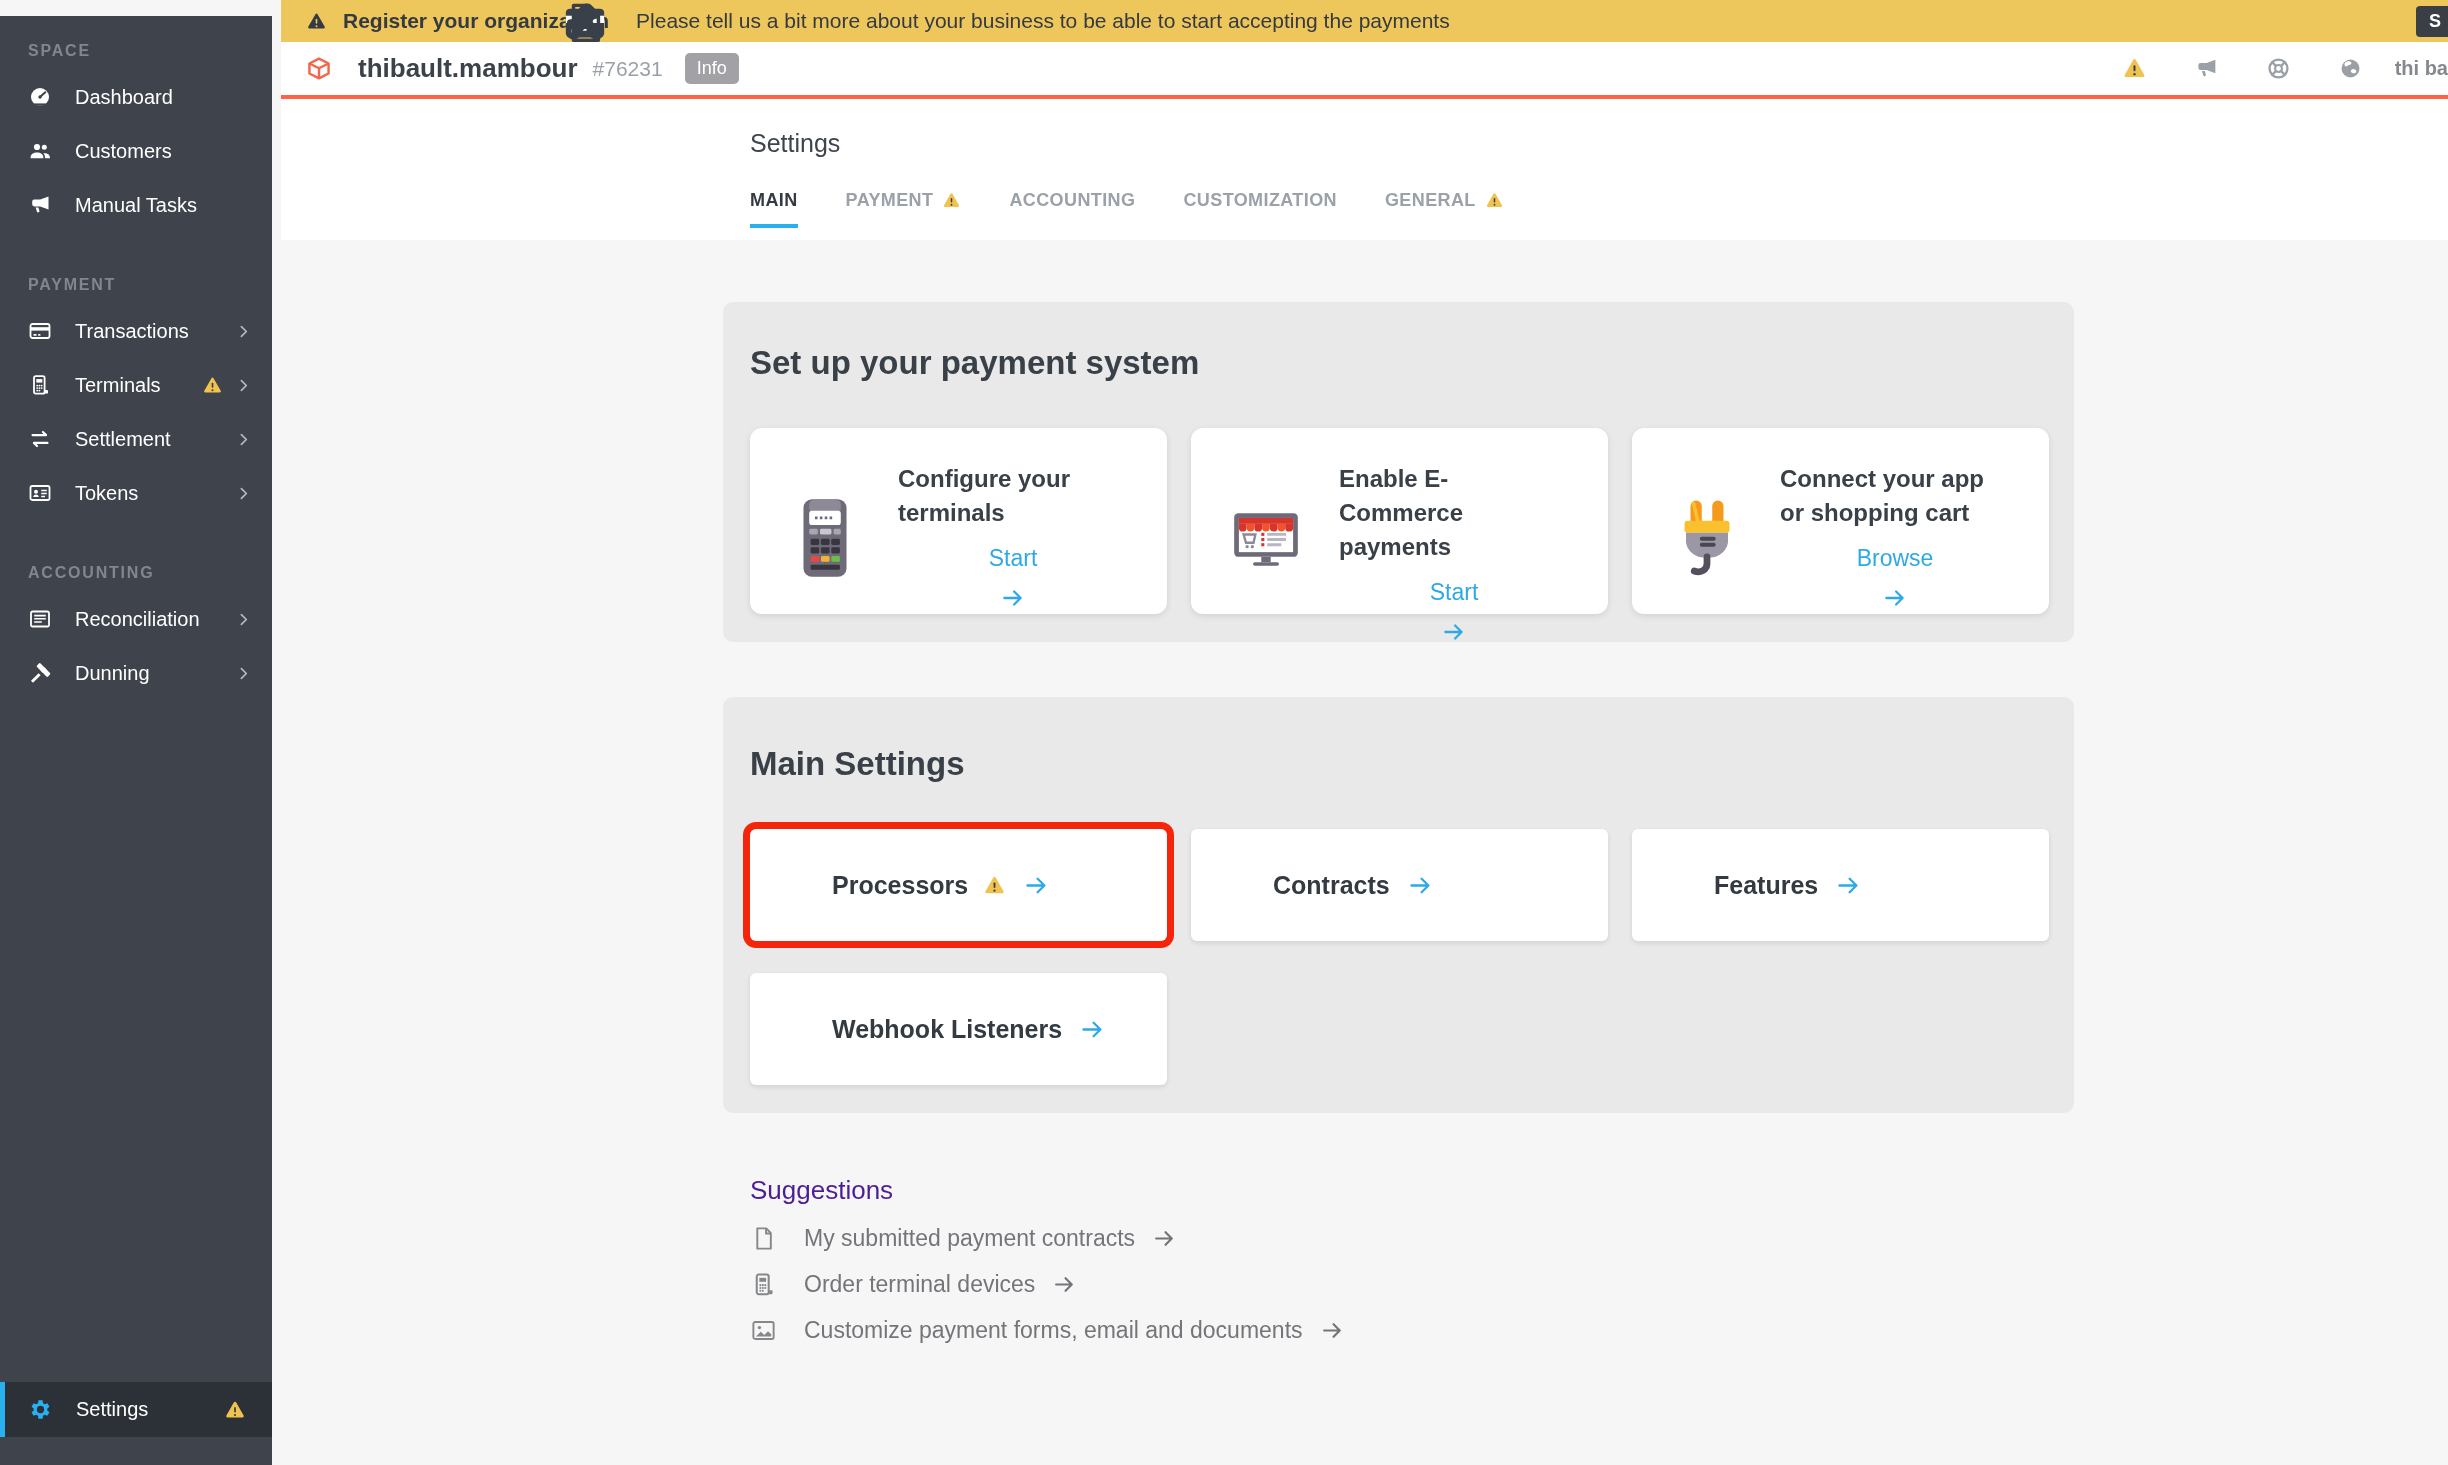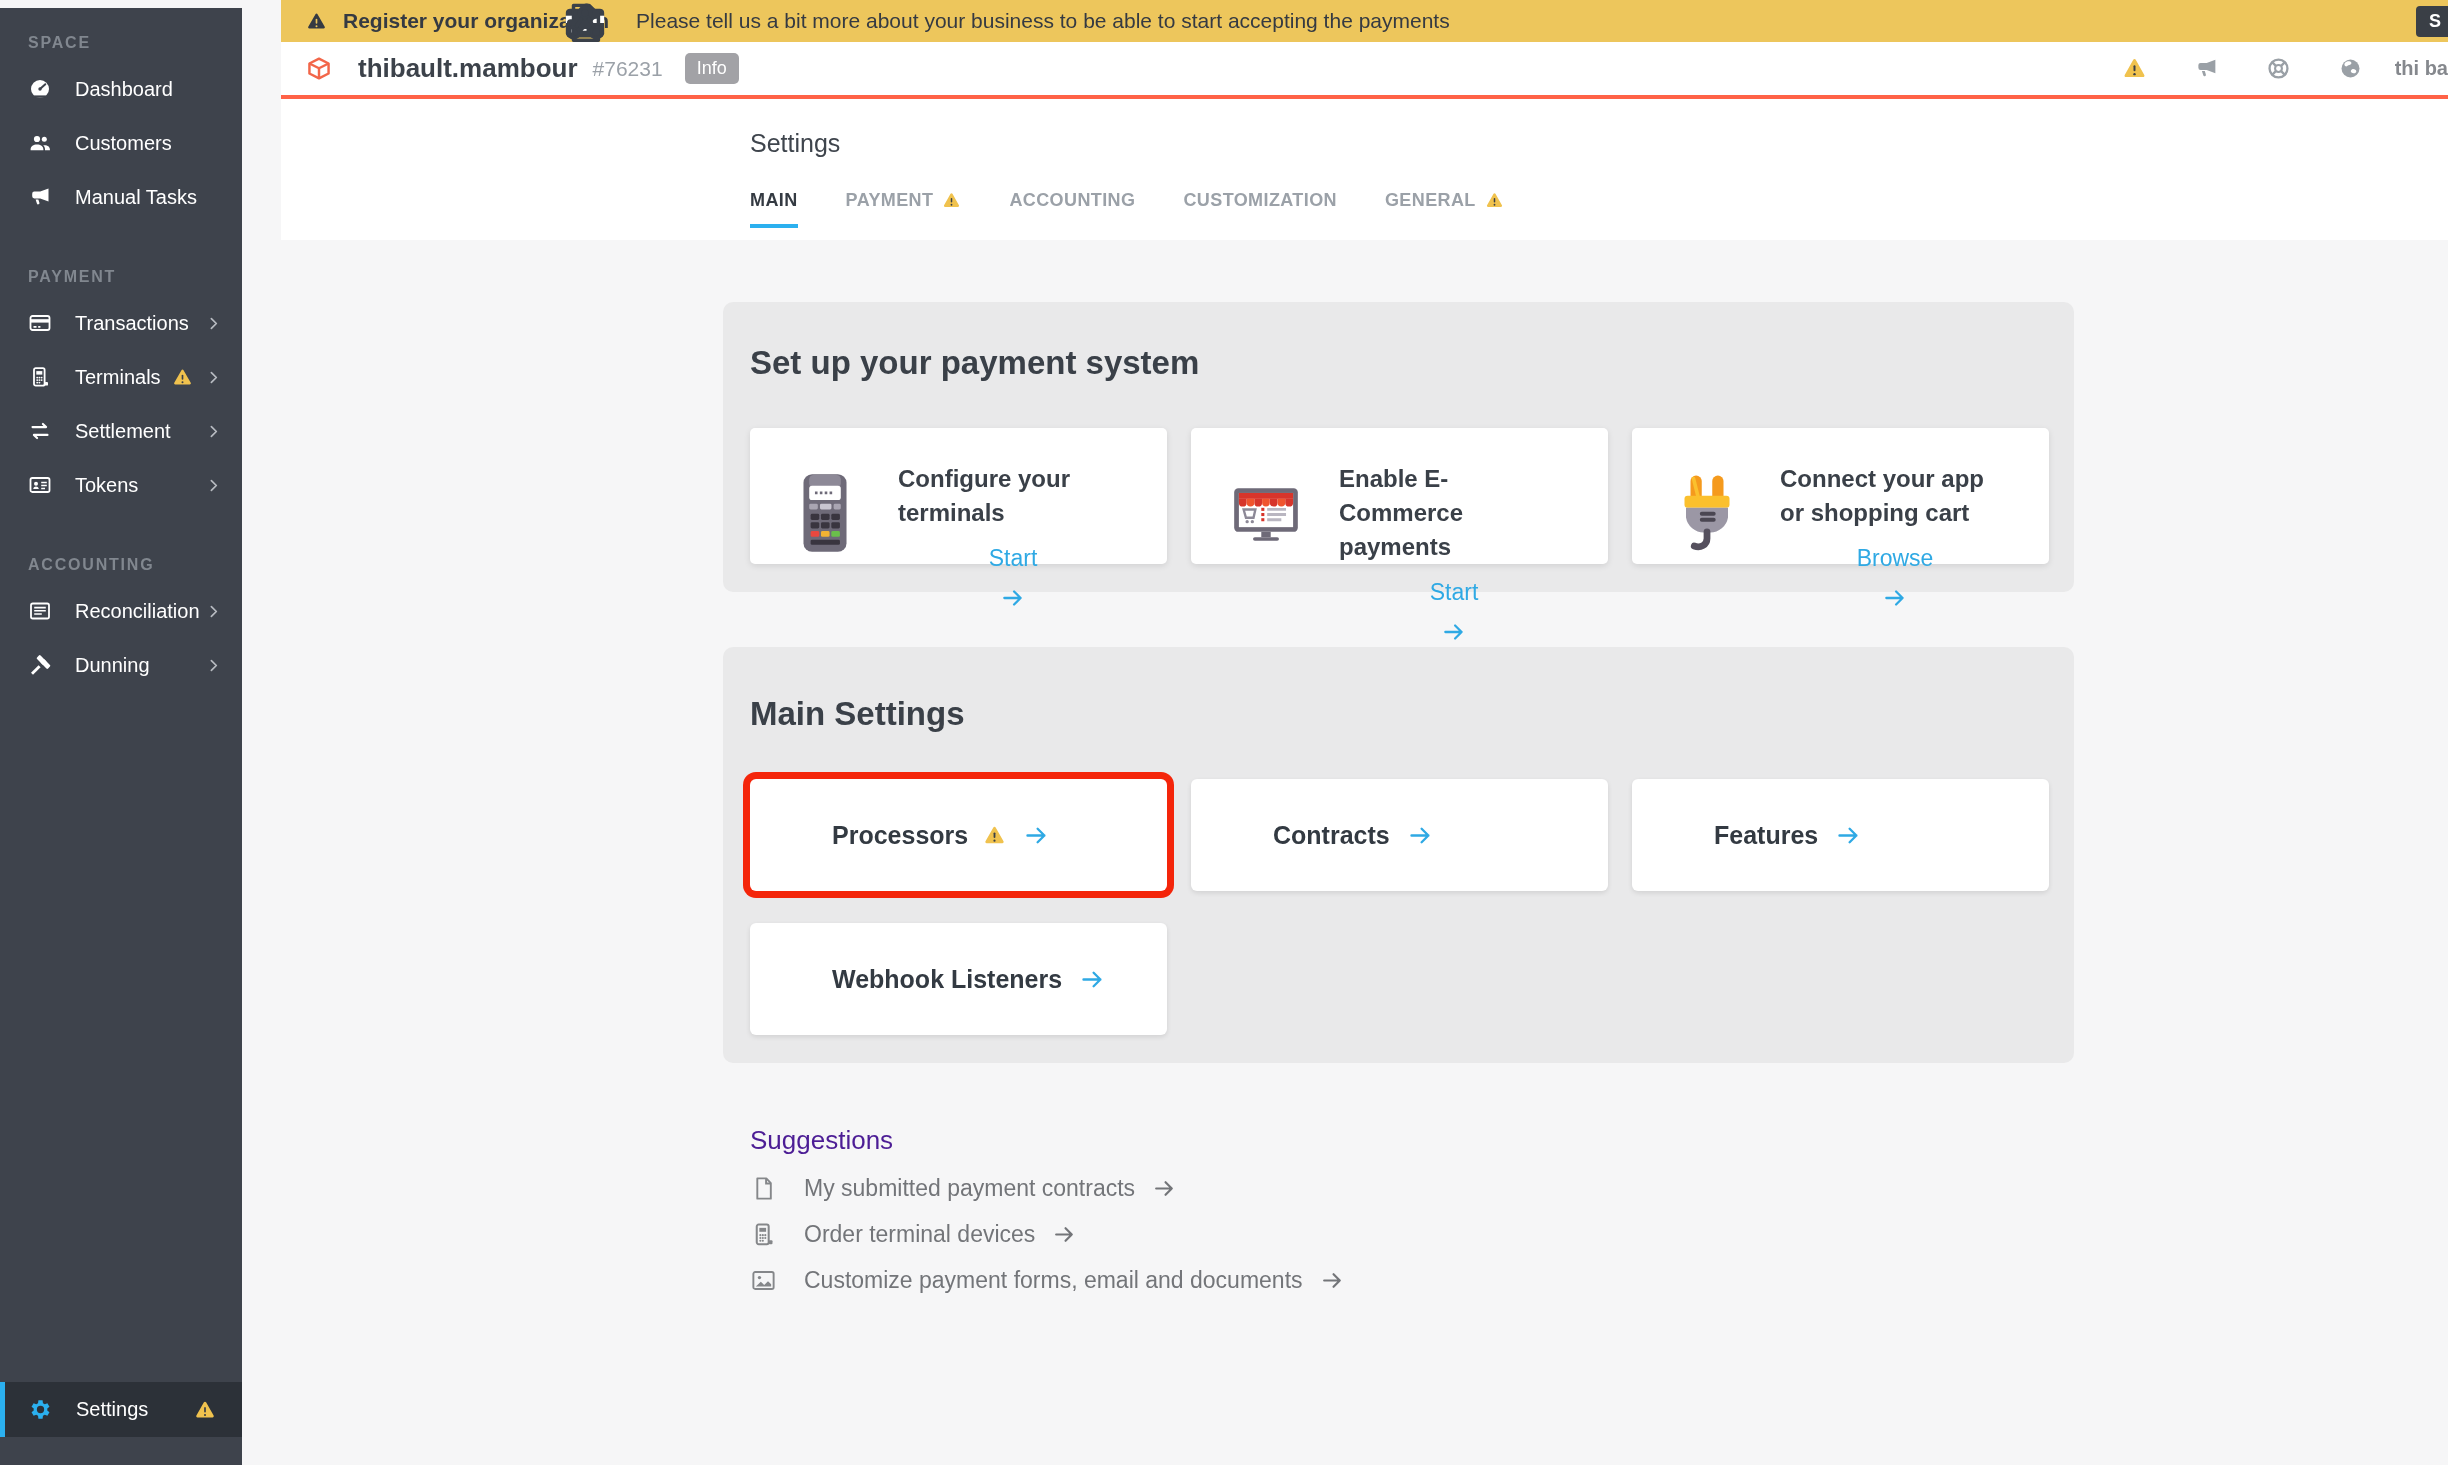--- a/index.html
+++ b/index.html
@@ -8,21 +8,21 @@
     font-family:"Liberation Sans", sans-serif;
     background:#f6f6f7;
     position:relative;
     overflow:hidden;
     color:#3a4048;
   }
   .ic { display:block; flex:none; }
 
   
   .sidebar {
-    position:absolute; left:0; top:8px; bottom:0; width:242px;
+    position:absolute; left:0; top:16px; bottom:0; width:272px;
     background:#3e434c; z-index:5; padding-top:26px;
   }
   .sb-label {
     font-size:16px; font-weight:bold; letter-spacing:1.8px;
     color:#81878f; margin:0 0 10px 28px;
   }
   .sb-label + .sb-item { margin-top:2px; }
   .sb-gap { margin-top:44px; }
   .sb-item {
     height:54px; display:flex; align-items:center;
@@ -90,21 +90,21 @@
 
   .content { padding:62px 0 0 442px; }
   .panel {
     width:1351px; background:#e9e9ea; border-radius:10px;
     padding:42px 0 28px 27px;
   }
   .panel-title { font-size:33px; font-weight:bold; color:#3a4048; margin-bottom:46px; }
   .cards { display:flex; gap:24px; }
 
   .setup-card {
-    width:417px; height:136px; background:#fff; border-radius:5px;
+    width:417px; height:186px; background:#fff; border-radius:12px;
     box-shadow:0 2px 6px rgba(0,0,0,.10);
     display:flex; padding:34px 20px 0 42px; cursor:pointer;
   }
   .illus { width:66px; }
   .sc-text { margin-left:40px; }
   .sc-title { font-size:24px; line-height:34px; font-weight:bold; color:#3a4048; max-width:230px; }
   .sc-link { margin-top:15px; display:flex; align-items:center; gap:13px; color:#2fa9e4; font-size:23px; cursor:pointer;flex-direction:column; }
   .sc-link .ic { width:26px; height:26px; }
 
   .panel2 { margin-top:55px; padding-top:48px; }

